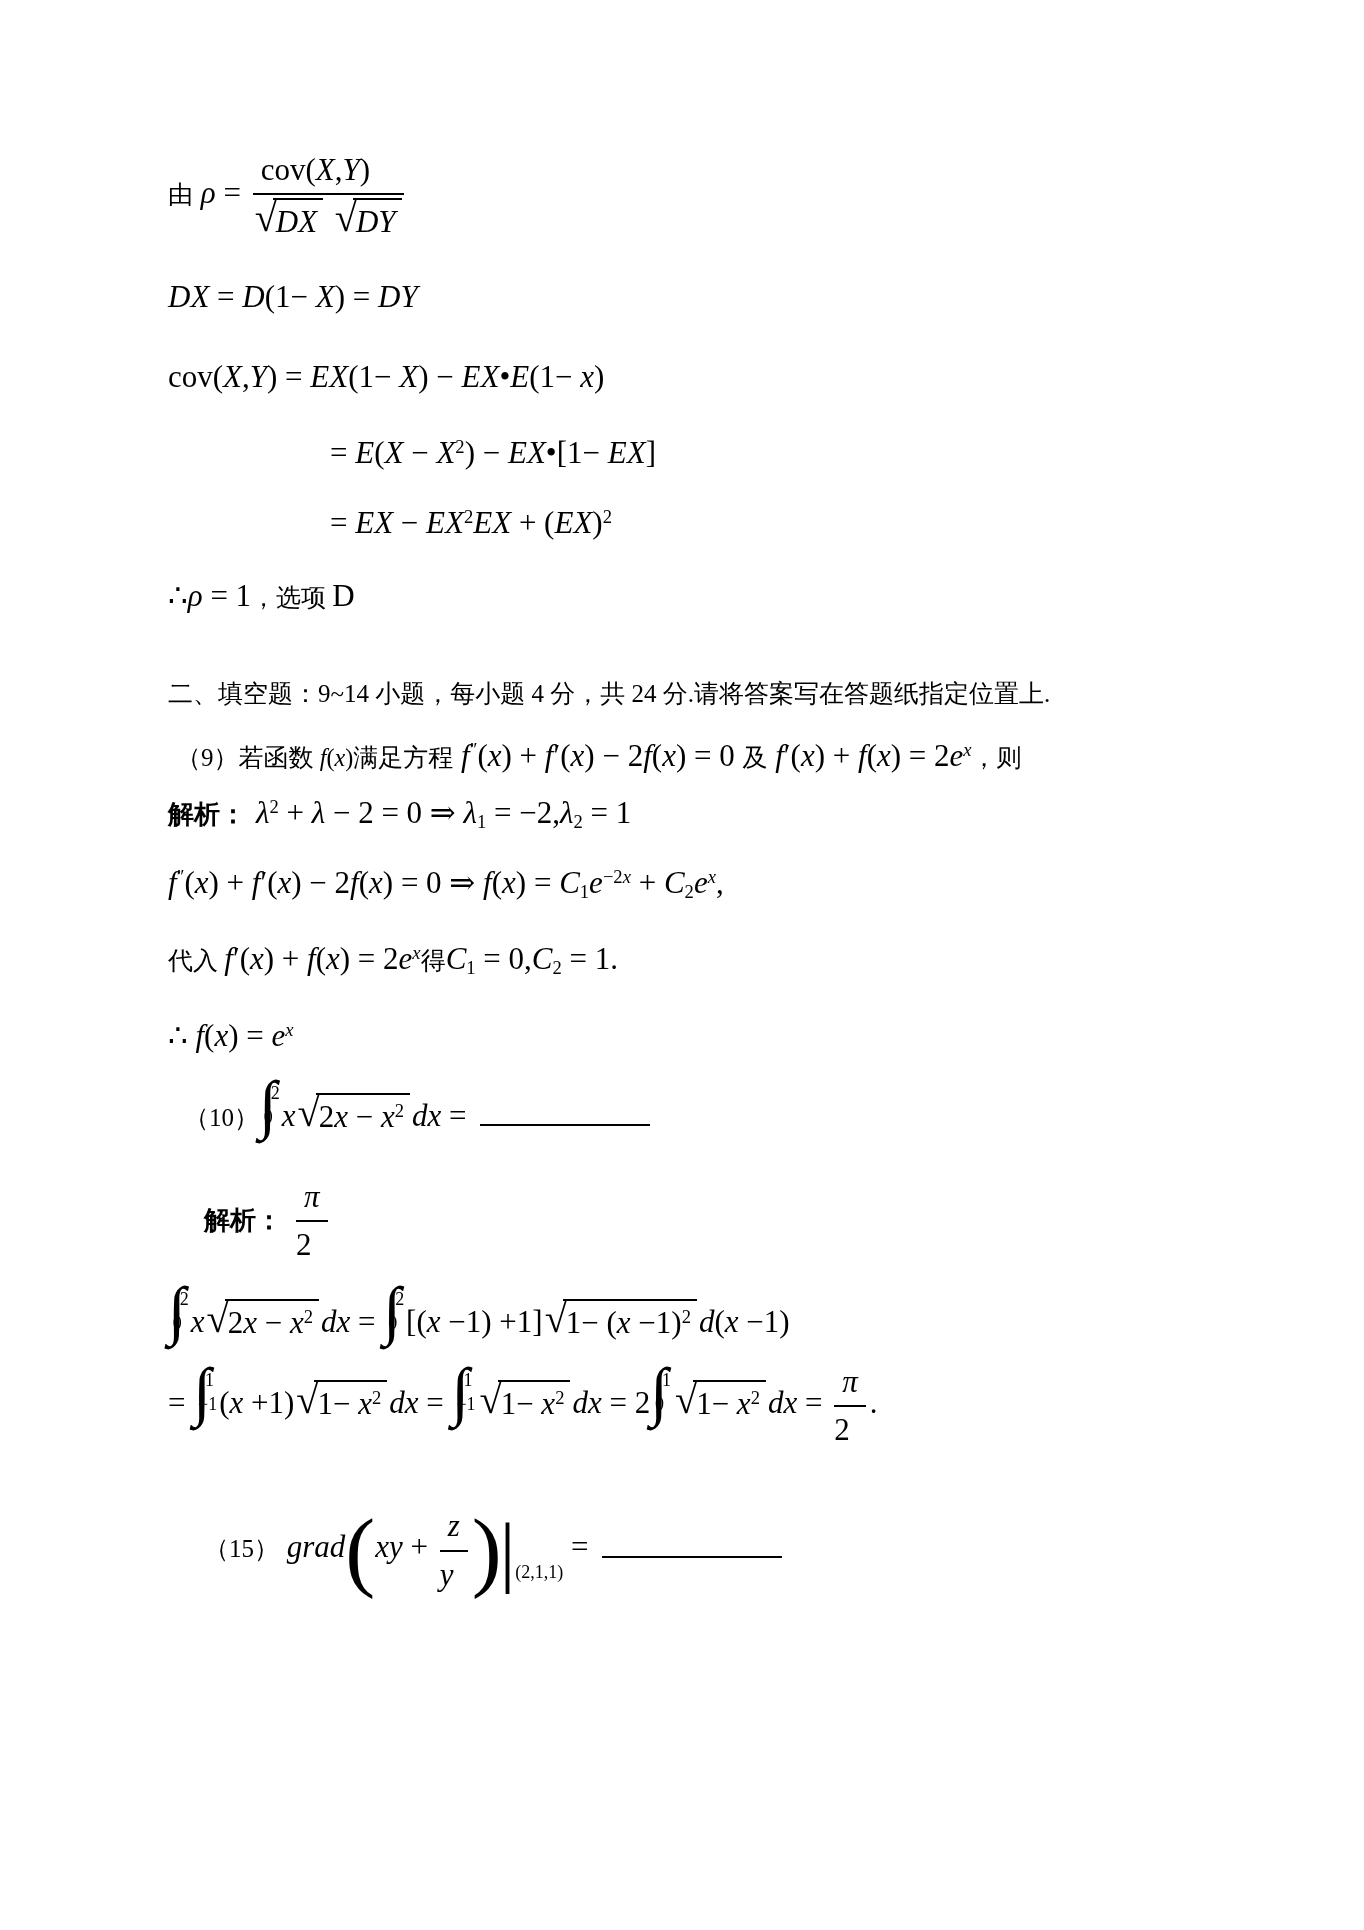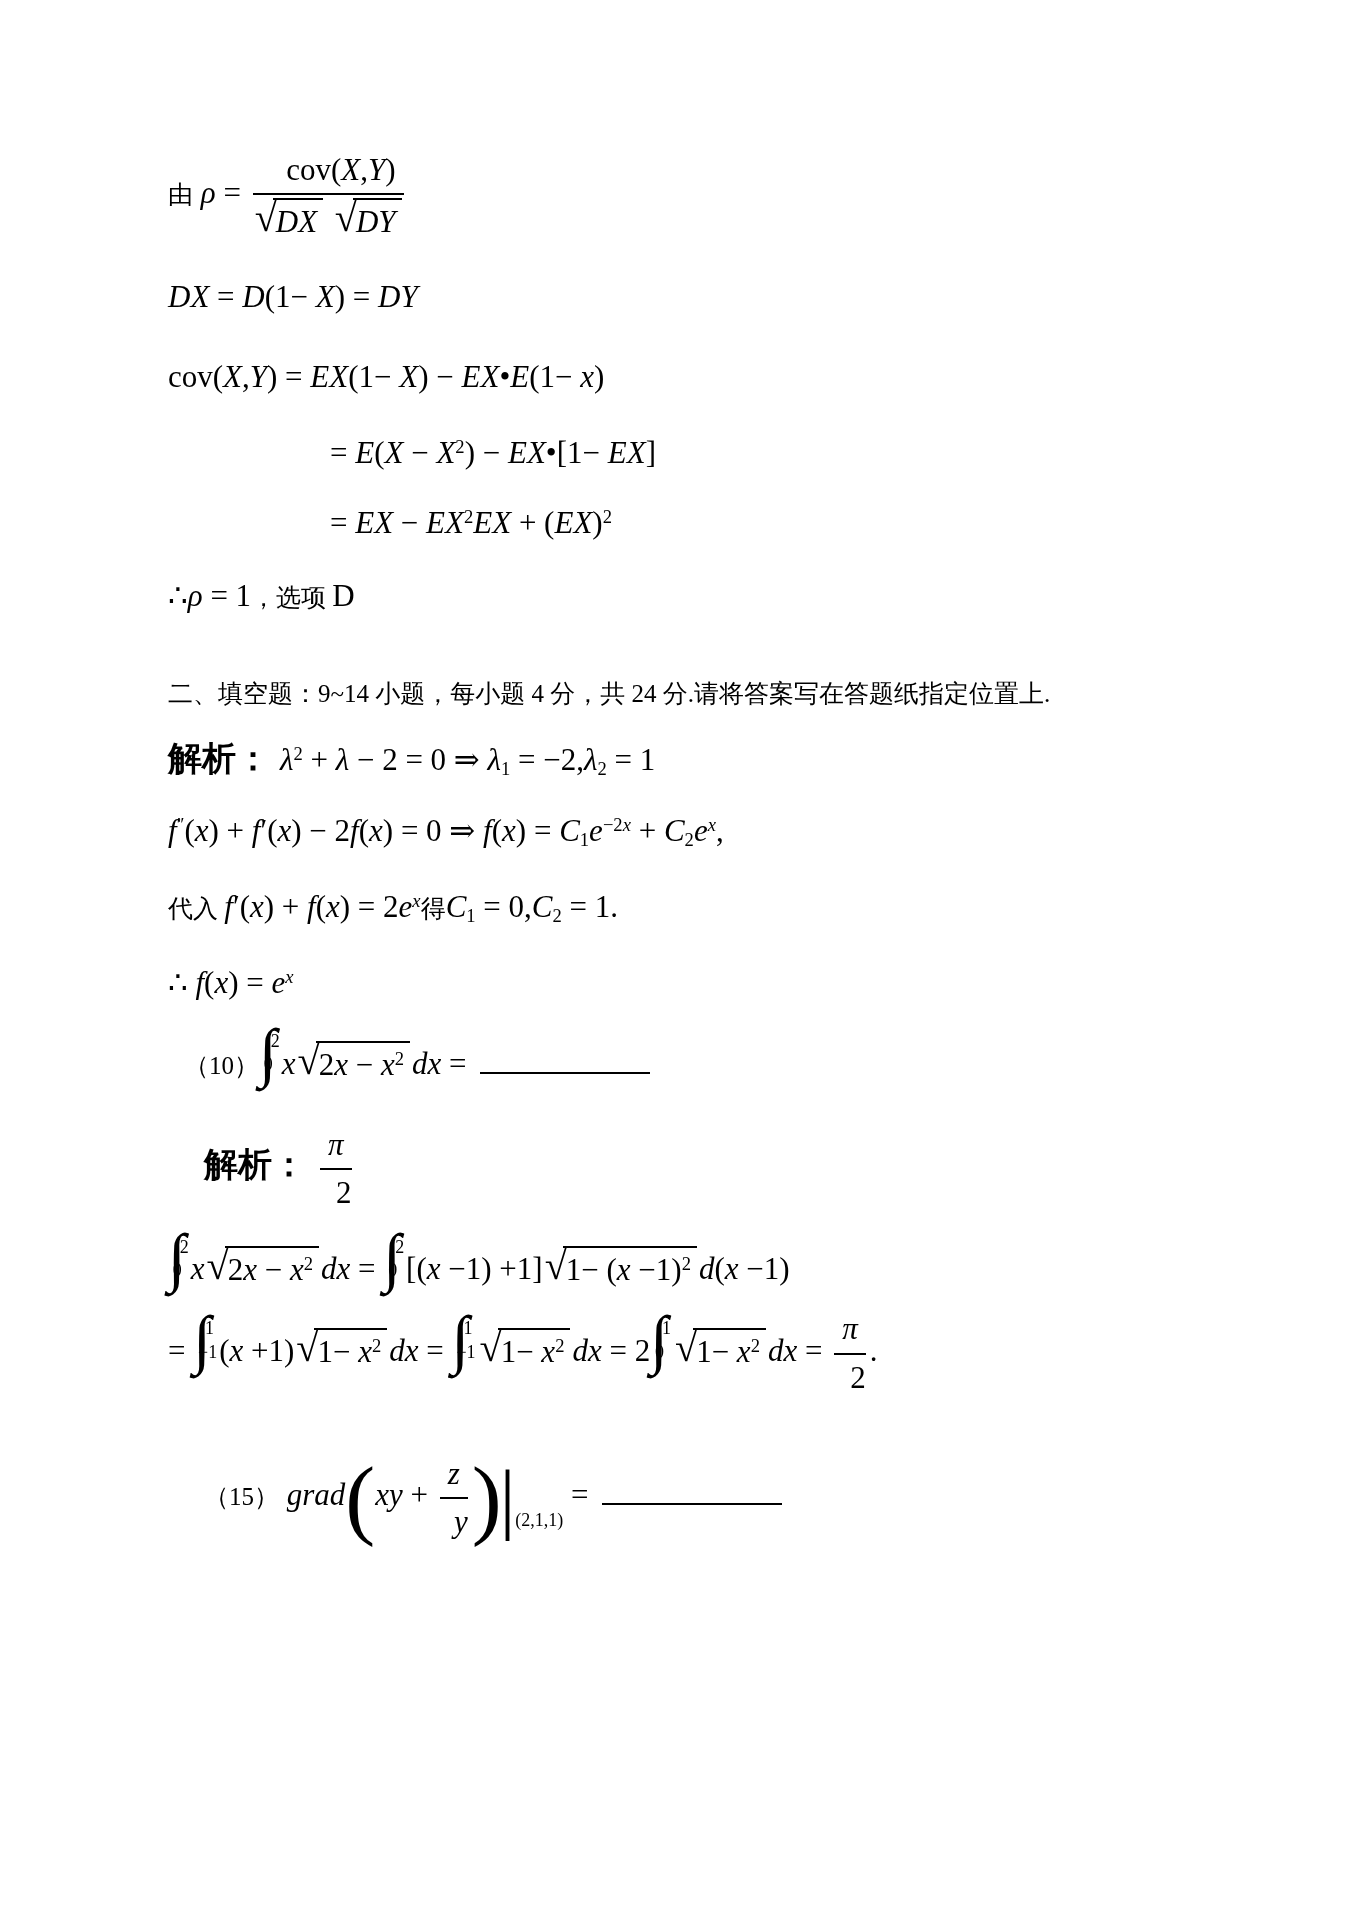--- a/index.html
+++ b/index.html
@@ -9,26 +9,26 @@
     background:#ffffff;color:#000000;
     font-family:"Liberation Serif","DejaVu Serif",serif;
     box-sizing:border-box;
     padding:150px 107px 0 168px;
     overflow:hidden;
   }
   .line{font-size:31px;line-height:1.3;white-space:nowrap;}
   .line i{font-family:"Liberation Serif","DejaVu Serif",serif;font-style:italic;}
   .cjk{font-size:25px;font-style:normal;}
   .sm{font-size:0.78em;}
-  .hd{font-size:34px;font-weight:700;font-style:normal;
+  .hd{font-size:26px;font-weight:700;font-style:normal;
       font-family:"Liberation Sans","DejaVu Sans",sans-serif;margin-right:10px;}
   sup{font-size:0.6em;vertical-align:0.55em;line-height:0;}
   sub{font-size:0.6em;vertical-align:-0.25em;line-height:0;}
   
-  .frac{display:inline-block;vertical-align:middle;text-align:right;margin:0 4px;}
+  .frac{display:inline-block;vertical-align:middle;text-align:left;margin:0 4px;}
   .frac .num{display:block;border-bottom:2px solid #000;padding:0 8px 3px;}
   .frac .den{display:block;padding-top:3px;}
   
   .sqrt{display:inline-flex;align-items:stretch;margin:0 2px;}
   .rsym{font-style:normal;font-size:1.3em;line-height:1;align-self:flex-start;margin-right:-4px;}
   .vinc{border-top:2.5px solid #000;padding:2px 6px 0 3px;}
   
   .int{display:inline-flex;align-items:center;margin:0 2px 0 0;}
   .isym{font-style:normal;font-size:2.1em;line-height:0.95;}
   .lims{display:inline-flex;flex-direction:column;justify-content:space-between;
@@ -72,20 +72,21 @@
           </span> <span class="sqrt">
             <span class="rsym">√</span>
             <span class="vinc"><i>DY</i></span>
           </span></span></span></div>
   <div class="line l2"><i>DX</i> = <i>D</i>(1− <i>X</i>) = <i>DY</i></div>
   <div class="line l3">cov(<i>X</i>,<i>Y</i>) = <i>EX</i>(1− <i>X</i>) − <i>EX</i>•<i>E</i>(1− <i>x</i>)</div>
   <div class="line l4">= <i>E</i>(<i>X</i> − <i>X</i><sup>2</sup>) − <i>EX</i>•[1− <i>EX</i>]</div>
   <div class="line l5">= <i>EX</i> − <i>EX</i><sup>2</sup><i>EX</i> + (<i>EX</i>)<sup>2</sup></div>
   <div class="line l7">∴<i>ρ</i> = 1<span class="cjk">，选项 </span>D</div>
   <div class="line l8"><span class="cjk">二、填空题：9~14 小题，每小题 4 分，共 24 分.请将答案写在答题纸指定位置上.</span></div>
+  <div class="line l9"><span class="cjk">（9）若函数 </span><span class="sm"><i>f</i>(<i>x</i>)</span><span class="cjk">满足方程</span> <i>f</i><sup>″</sup>(<i>x</i>) + <i>f</i>′(<i>x</i>) − 2<i>f</i>(<i>x</i>) = 0 <span class="cjk">及</span> <i>f</i>′(<i>x</i>) + <i>f</i>(<i>x</i>) = 2<i>e</i><sup><i>x</i></sup><span class="cjk">，则</span></div>
   <div class="line l11"><span class="hd">解析：</span><i>λ</i><sup>2</sup> + <i>λ</i> − 2 = 0 ⇒ <i>λ</i><sub>1</sub> = −2,<i>λ</i><sub>2</sub> = 1</div>
   <div class="line l12"><i>f</i><sup>″</sup>(<i>x</i>) + <i>f</i>′(<i>x</i>) − 2<i>f</i>(<i>x</i>) = 0 ⇒ <i>f</i>(<i>x</i>) = <i>C</i><sub>1</sub><i>e</i><sup>−2<i>x</i></sup> + <i>C</i><sub>2</sub><i>e</i><sup><i>x</i></sup>,</div>
   <div class="line l13"><span class="cjk">代入 </span><i>f</i>′(<i>x</i>) + <i>f</i>(<i>x</i>) = 2<i>e</i><sup><i>x</i></sup><span class="cjk">得</span><i>C</i><sub>1</sub> = 0,<i>C</i><sub>2</sub> = 1.</div>
   <div class="line l14">∴ <i>f</i>(<i>x</i>) = <i>e</i><sup><i>x</i></sup></div>
   <div class="line l15"><span class="cjk">（10）</span><span class="int">
         <span class="isym">∫</span>
         <span class="lims">
           <span class="lt">2</span>
           <span class="lb">0</span>
         </span>

